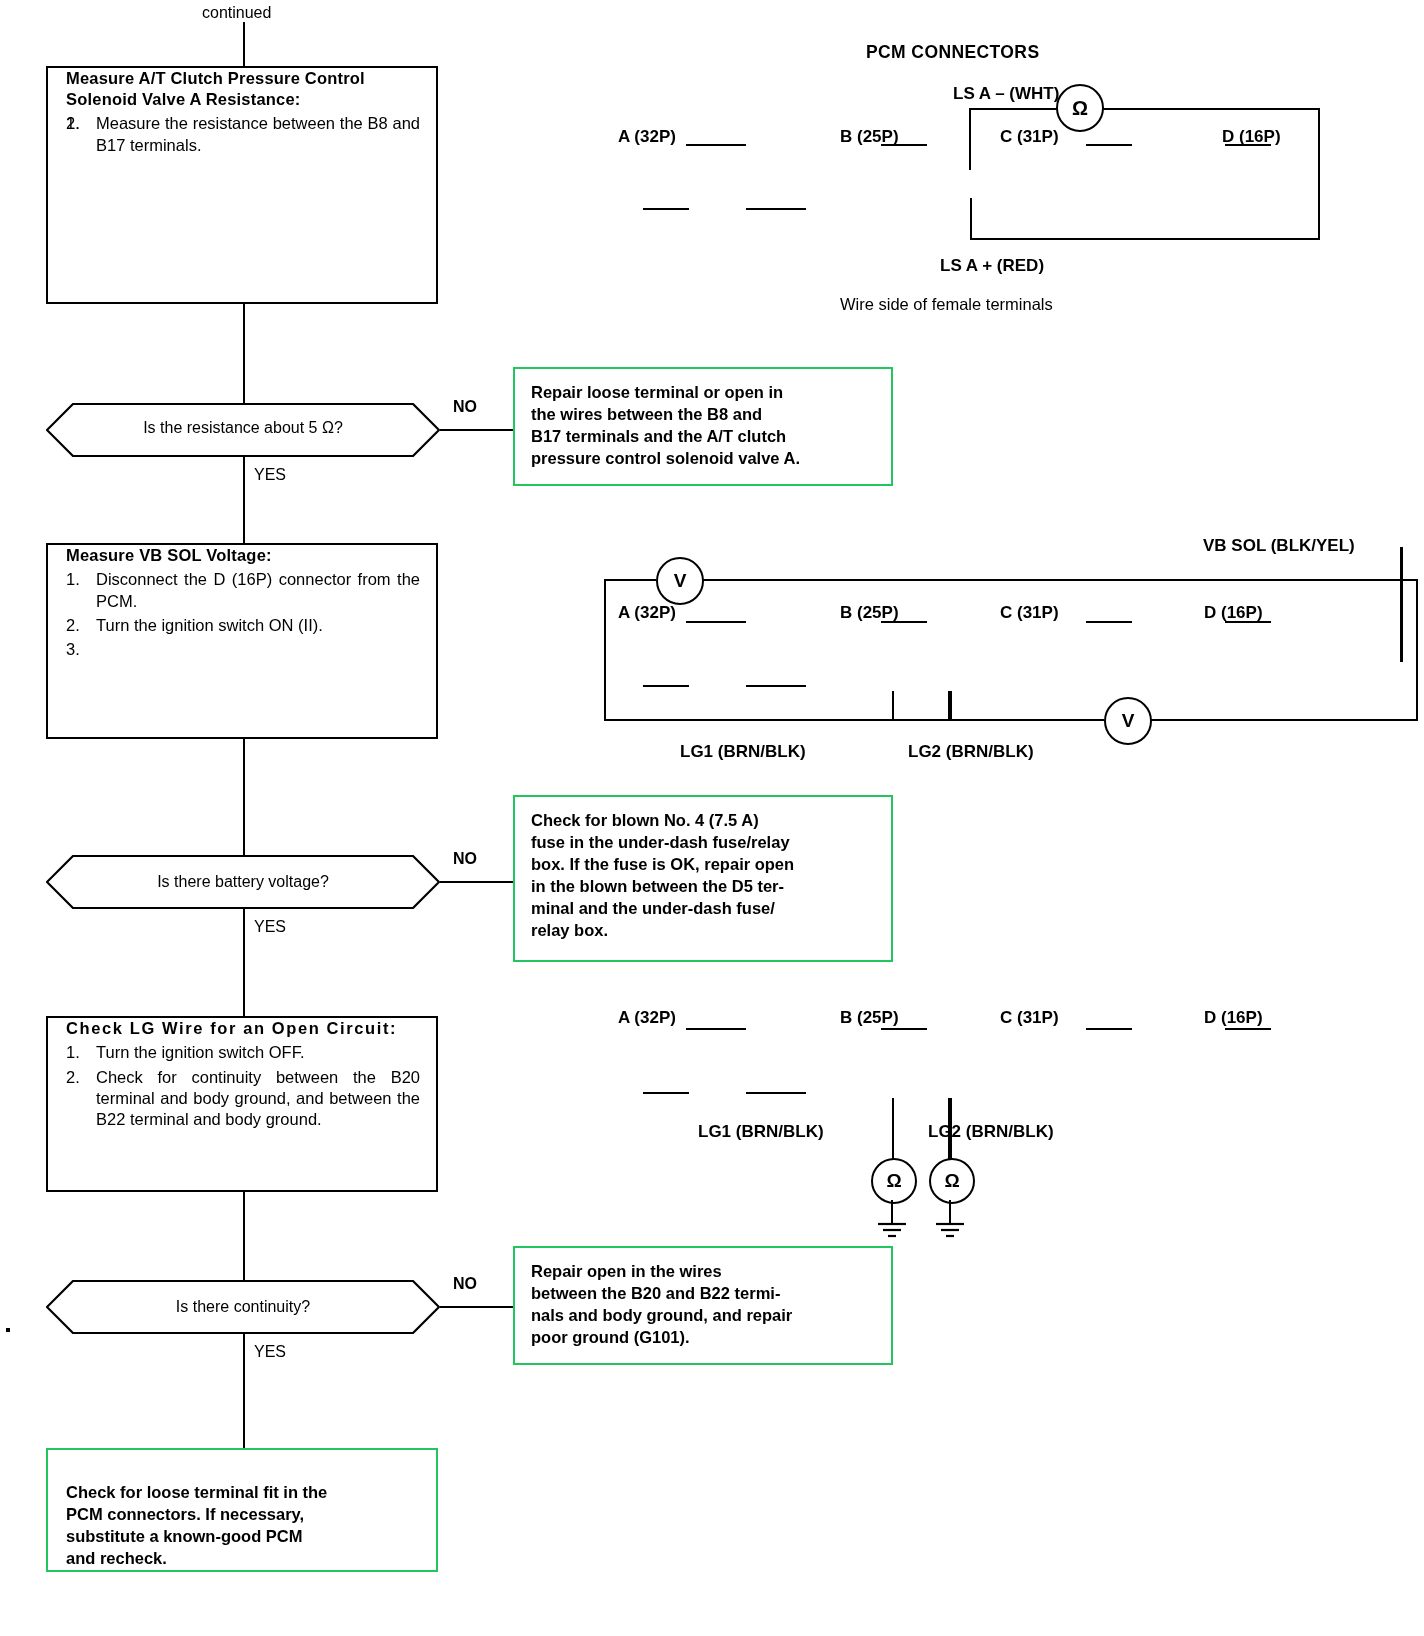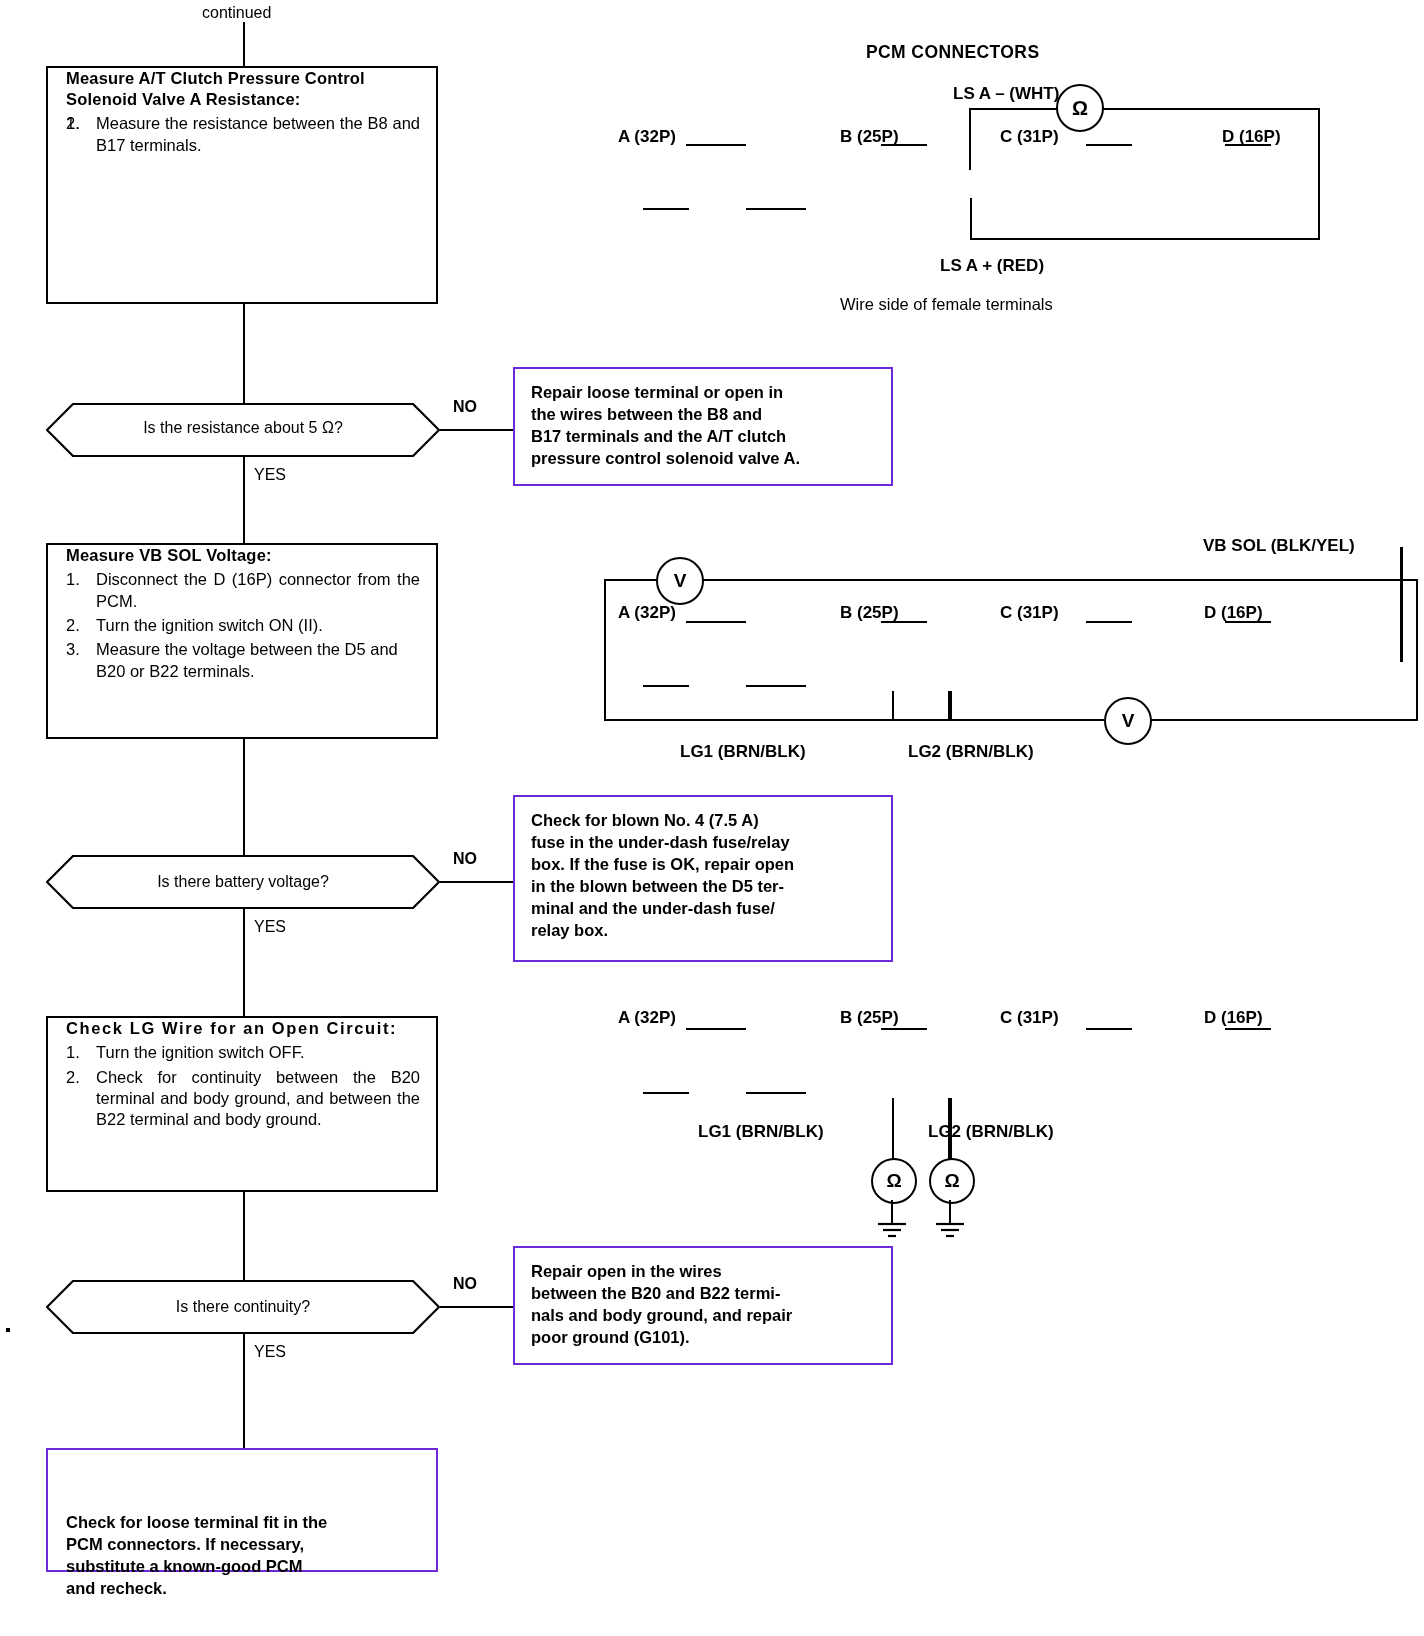--- a/index.html
+++ b/index.html
@@ -11,21 +11,21 @@
   .pbox{border:2px solid #000;box-sizing:border-box;background:#fff;}
   .pbox .inner{padding:0 16px 10px 18px;}
   .ptitle{font-weight:bold;font-size:16.5px;line-height:1.28;letter-spacing:.2px;}
   .ptitle.sp{letter-spacing:1.6px;}
   ol.steps{margin:2px 0 0 0;padding:0;list-style:none;}
   ol.steps li{font-size:16.5px;line-height:1.30;margin-top:3px;
               padding-left:30px;position:relative;text-align:justify;}
   ol.steps li .num{position:absolute;left:0;top:0;}
 
   
-  .rbox{border:2px solid #6d28d9;box-sizing:border-box;background:#fff;}
+  .rbox{border:2px solid #22c55e;box-sizing:border-box;background:#fff;}
   .rbox .inner{padding:13px 16px;font-weight:bold;font-size:16.5px;
                line-height:1.33;}
   .rbox .line{display:block;}
 
   
   .hex{position:absolute;}
   .hex svg{display:block;}
   .hex .txt{position:absolute;left:0;top:0;width:100%;height:100%;
             display:flex;align-items:center;justify-content:center;
             font-size:16px;}
@@ -125,21 +125,21 @@
   </div>
 </div>
 
 <div class="abs vline" style="left:243px;top:457px;height:86px;"></div>
 <div class="abs pbox" style="left:46px;top:543px;width:392px;height:196px;">
   <div class="inner">
     <div class="ptitle">Measure VB SOL Voltage:</div>
     <ol class="steps">
       <li><span class="num">1.</span><span>Disconnect the D (16P) connector from the PCM.</span></li>
       <li style="text-align:left;"><span class="num">2.</span><span>Turn the ignition switch ON (II).</span></li>
-      <li style="text-align:left;"><span class="num">3.</span><span>Measure the voltage between the D5 and B20 or B22 terminals.</span></li>
+      <li style="text-align:left;"><span class="num">3.</span></li>
     </ol>
   </div>
 </div>
 
 <div class="abs hdr" style="left:1203px;top:536px;">VB SOL (BLK/YEL)</div>
 <div class="abs" style="left:600px;top:565px;width:820px;height:205px;">
 
   <div class="abs vline" style="left:4px;top:14px;height:142px;"></div>
   <div class="abs hline" style="left:4px;top:14px;width:52px;"></div>
   <div class="abs hline" style="left:100px;top:14px;width:718px;"></div>
@@ -280,21 +280,21 @@
   <div class="inner">
     <span class="line">Repair open in the wires</span>
     <span class="line">between the B20 and B22 termi-</span>
     <span class="line">nals and body ground, and repair</span>
     <span class="line">poor ground (G101).</span>
   </div>
 </div>
 
 <div class="abs vline" style="left:243px;top:1334px;height:114px;"></div>
 <div class="abs rbox" style="left:46px;top:1448px;width:392px;height:124px;">
-  <div class="inner" style="padding:32px 18px;margin-top:30px;">
+  <div class="inner" style="padding:32px 18px;">
     <span class="line">Check for loose terminal fit in the</span>
     <span class="line">PCM connectors. If necessary,</span>
     <span class="line">substitute a known-good PCM</span>
     <span class="line">and recheck.</span>
   </div>
 </div>
 
 <div class="abs" style="left:6px;top:1328px;width:4px;height:4px;background:#000;"></div>
 
 </body></html>

